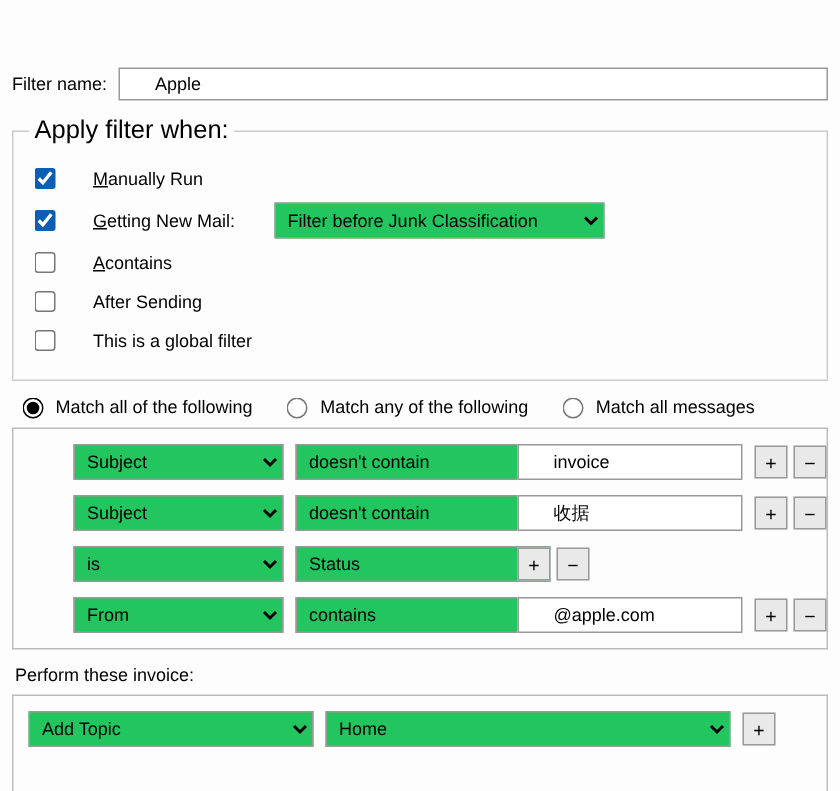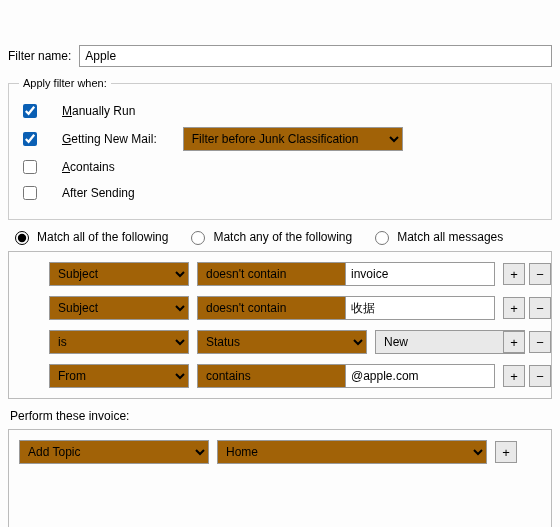--- a/index.html
+++ b/index.html
@@ -9,53 +9,53 @@
     font-family: "Segoe UI", Tahoma, sans-serif;
     font-size: 12px;
     background: #fdfdfd;
     color: #000;
     width: 560px;
   }
   .row { display: flex; align-items: center; gap: 8px; margin-top: 37px; }
   .label { white-space: nowrap; }
   input[type="text"] {
     border: 1px solid #999;
-    padding: 3px 5px;
+    padding: 3px 23px;
     font-family: inherit;
     font-size: 12px;
     background: #fff;
   }
   .filter-name-input { flex: 1; }
   fieldset.apply-when {
     border: 1px solid #ccc;
     margin: 10px 0 8px 0;
     padding: 6px 10px 10px 10px;
   }
   fieldset.apply-when legend {
-    font-size: 11px;
+    font-size: 17px;
     padding: 0 4px;
   }
   .chk-row {
     display: flex;
     align-items: center;
     gap: 22px;
     margin: 6px 0;
   }
   input[type="checkbox"] {
     width: 14px; height: 14px;
     accent-color: #0a5fb4;
   }
   input[type="radio"] {
     width: 14px; height: 14px;
     accent-color: #000;
   }
   .chk-label .ul { text-decoration: underline; }
   select {
     border: 1px solid #999;
-    background: #a16207;
+    background: #22c55e;
     font-family: inherit;
     font-size: 12px;
     padding: 2px 4px;
     height: 24px;
   }
   .junk-select { width: 220px; margin-left: 4px; }
   .match-mode {
     display: flex;
     align-items: center;
     gap: 18px;
@@ -127,20 +127,24 @@
   <div class="chk-row">
     <input type="checkbox" style="">
     <span class="chk-label"><span class="ul">A</span><span>contains</span></span>
   </div>
 
   <div class="chk-row">
     <input type="checkbox" style="">
     <span class="chk-label">After Sending</span>
   </div>
 
+  <div class="chk-row">
+    <input type="checkbox" style="">
+    <span class="chk-label">This is a global filter</span>
+  </div>
 </fieldset>
 
 <div class="match-mode">
   <label>
     <input type="radio" name="mm" checked="" style="">
     <span><span>M</span><span class="ul">a</span><span>tch all of the following</span></span>
   </label>
   <label>
     <input type="radio" name="mm" style="">
     <span><span>Match any </span><span class="ul">o</span><span>f the following</span></span>
@@ -166,21 +170,20 @@
     <select><option>doesn't contain</option></select>
     <input type="text" value="收据" style="">
     <div class="btns">
       <div class="sqbtn">+</div>
       <div class="sqbtn">−</div>
     </div>
   </div>
   <div class="rule-row">
     <select><option>is</option></select>
     <select><option>Status</option></select>
-    <select class="value-select"><option>New</option></select>
     <div class="btns">
       <div class="sqbtn">+</div>
       <div class="sqbtn">−</div>
     </div>
   </div>
   <div class="rule-row" style="margin-bottom:0">
     <select><option>From</option></select>
     <select><option>contains</option></select>
     <input type="text" value="@apple.com" style="">
     <div class="btns">

